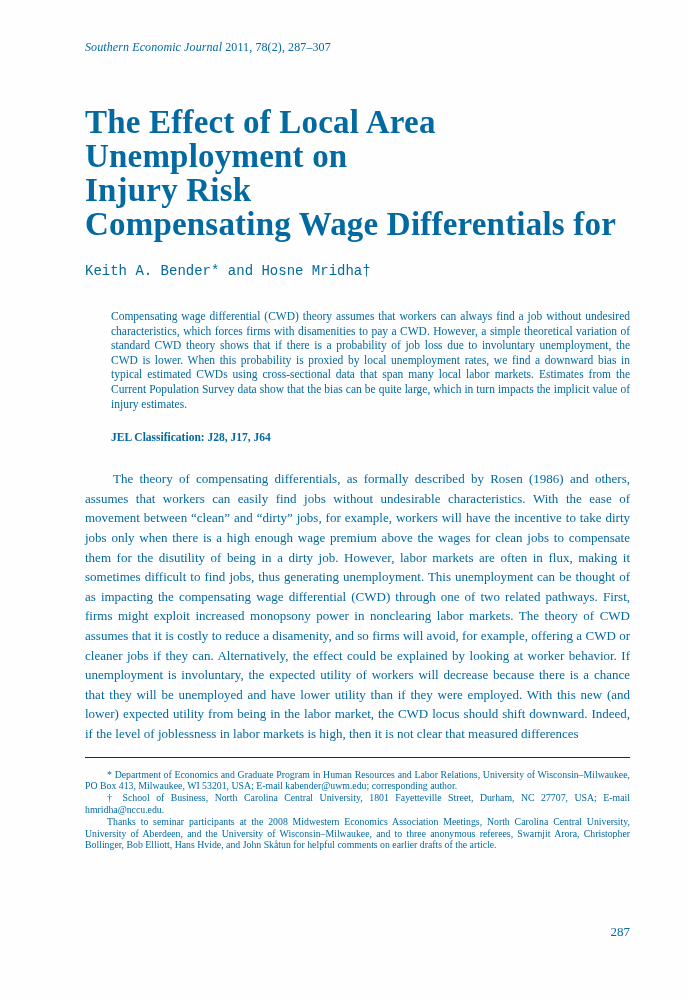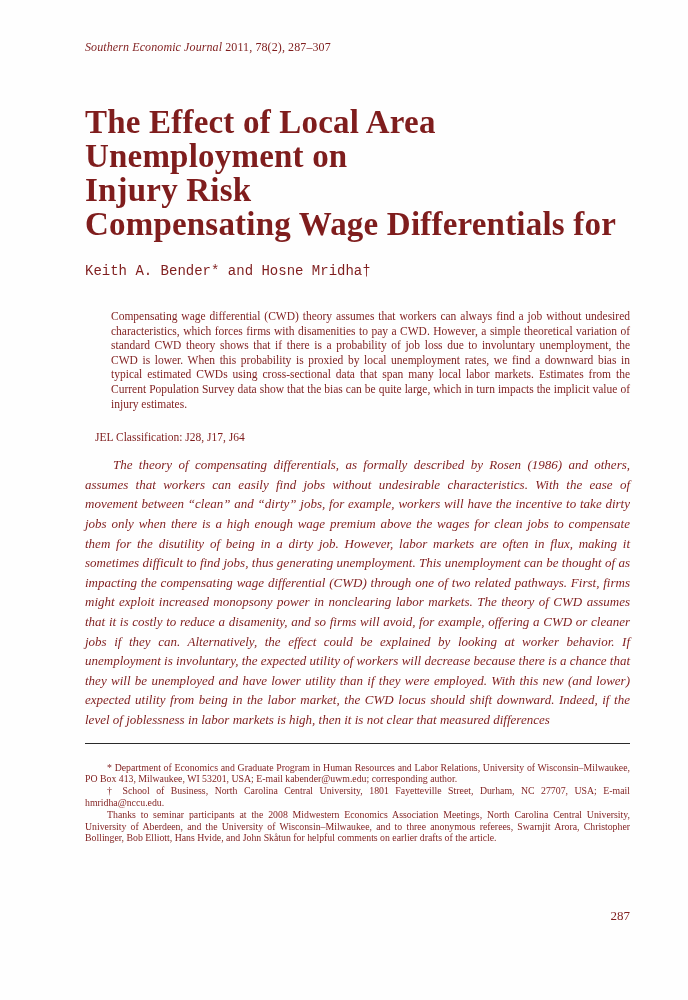--- a/index.html
+++ b/index.html
@@ -1,21 +1,21 @@
 <!DOCTYPE html>
 <html><head>
 <meta charset="utf-8">
 <style>
   html, body { margin: 0; padding: 0; background: #ffffff; }
   .page {
     width: 688px;
     height: 1000px;
     background: #fefefdff;
     background-color: #fefefe;
-    color: #7f1d1d;
+    color: #0369a1;
     font-family: "Liberation Serif", "DejaVu Serif", serif;
     padding: 40px 58px 0 85px;
     position: relative;
     box-sizing: border-box;
     overflow: hidden;
   }
   .journal-line { font-size: 12px; letter-spacing: 0.1px; }
   .journal-line .jname { font-style: italic; }
   .title {
     font-size: 33px;
@@ -27,50 +27,49 @@
   .authors { font-size: 14px; margin-top: 22px; font-family: Liberation Mono, monospace; }
   .abstract {
     margin-top: 30px;
     margin-left: 26px;
     font-size: 11.5px;
     line-height: 14.6px;
     text-align: justify;
   }
   .jel {
     margin-top: 20px;
-    margin-left: 10px;
+    margin-left: 26px;
     font-size: 11.5px;
-    font-weight: normal;
+    font-weight: bold;
   }
   .section-heading {
     font-size: 13.5px;
     font-weight: bold;
     margin-top: 58px;
   }
   .body-par {
-    margin-top: 12px;
+    margin-top: 26px;
     font-size: 13px;
     line-height: 19.6px;
     text-align: justify;
     text-indent: 28px;
-    font-style: italic;
   }
   .footnotes {
     margin-top: 7px;
     border-top: 1px solid #2a2a2a;
-    padding-top: 18px;
+    padding-top: 11px;
     font-size: 9.8px;
     line-height: 11.8px;
     text-align: justify;
   }
   .footnotes p { margin: 0; text-indent: 22px; }
   .pagenum {
     position: absolute;
     right: 58px;
-    bottom: 76px;
+    bottom: 60px;
     font-size: 13px;
   }
 </style>
 </head>
 <body>
 
 <div class="page">
 
   <div class="journal-line">
     <span class="jname">Southern Economic Journal</span><span> 2011, 78(2), 287–307</span>

